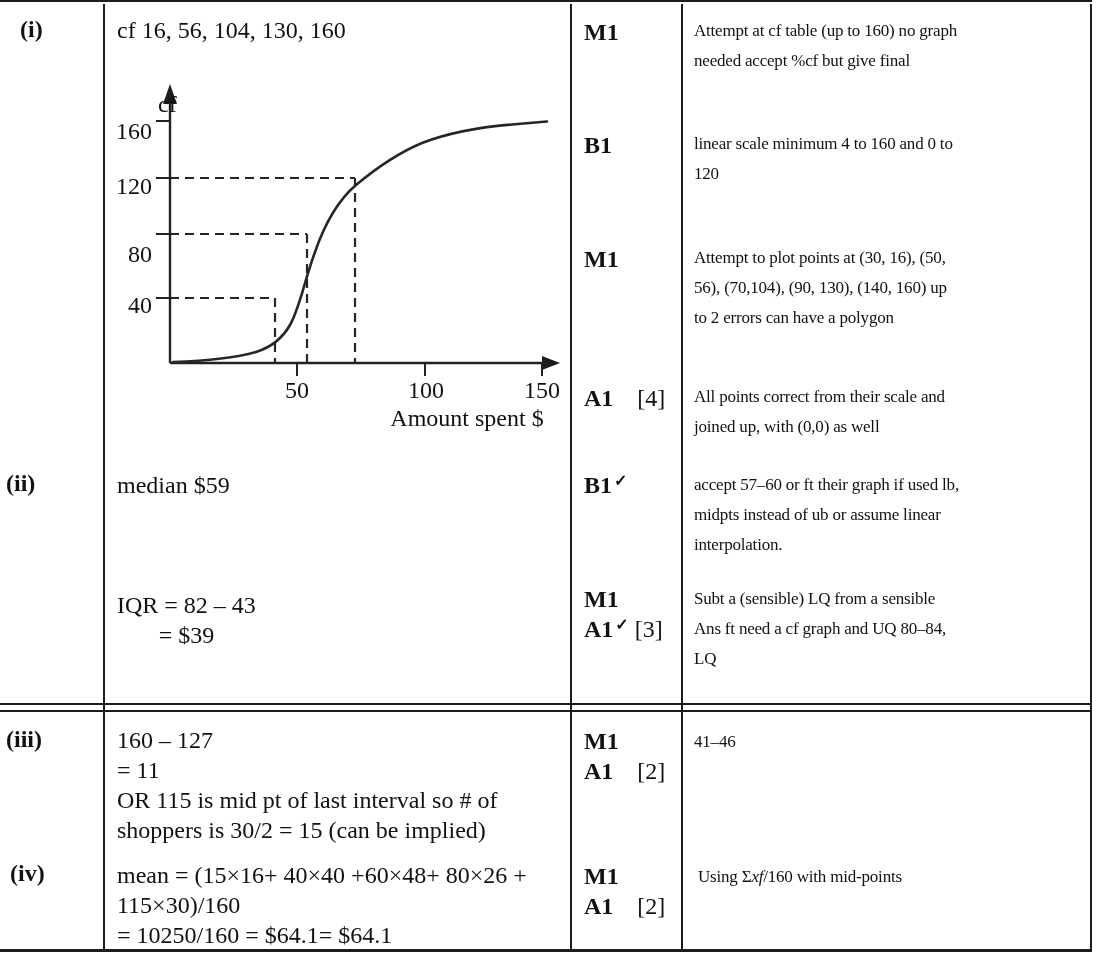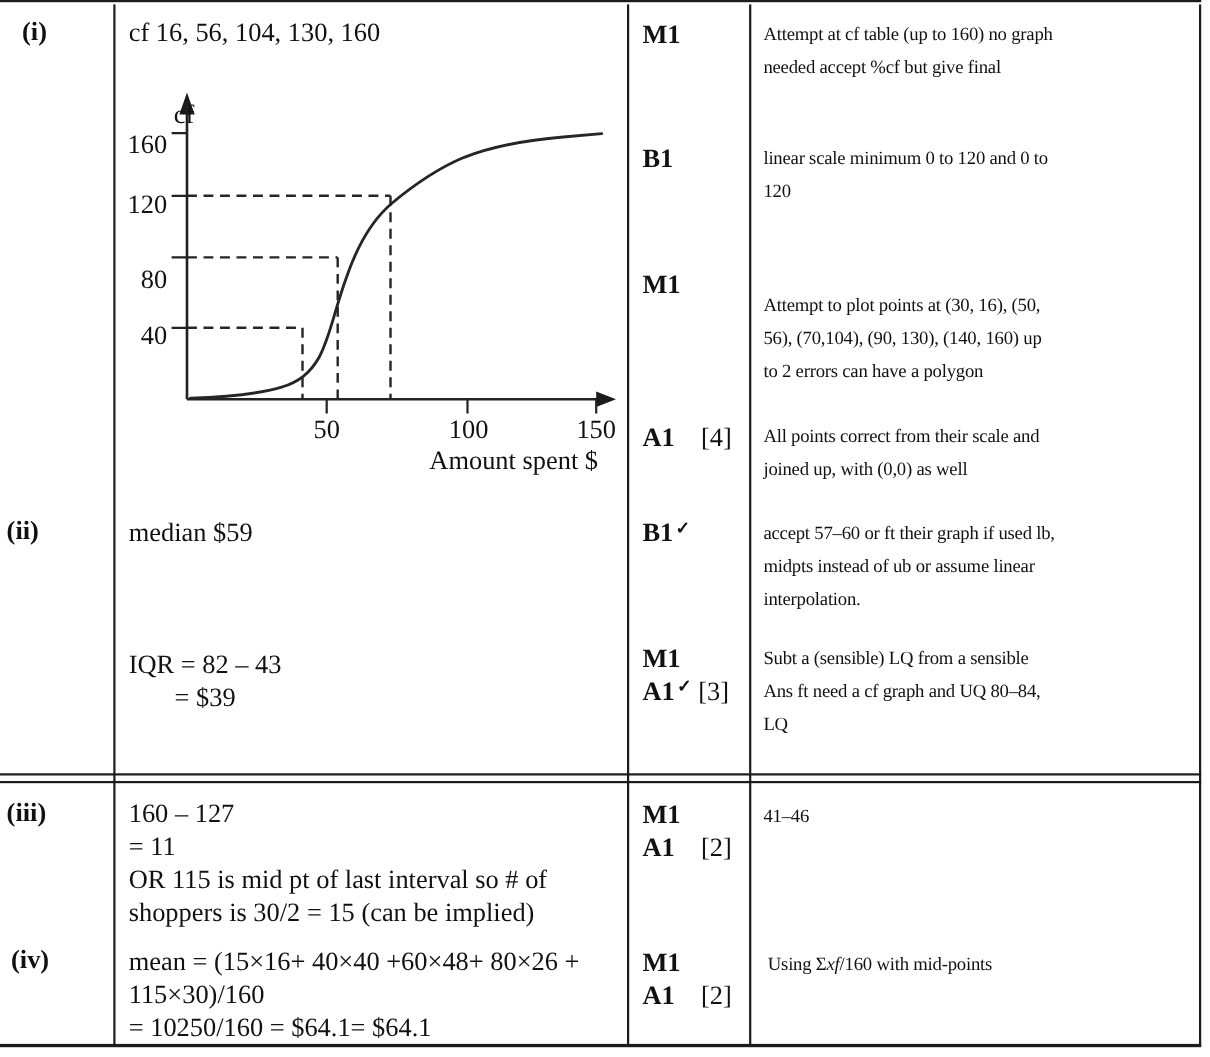--- a/index.html
+++ b/index.html
@@ -48,26 +48,26 @@
   <div class="txt" style="left:117px; top:15px;">cf 16, 56, 104, 130, 160</div>
 
   <div class="txt bold" style="left:584px; top:17px;">M1</div>
   <div class="txt guid" style="left:694px; top:16px;">
       <div>Attempt at cf table (up to 160) no graph</div>
       <div>needed accept %cf but give final</div>
     </div>
 
   <div class="txt bold" style="left:584px; top:130px;">B1</div>
   <div class="txt guid" style="left:694px; top:129px;">
-      <div>linear scale minimum 0 to 120 and 0 to</div>
+      <div>linear scale minimum 4 to 160 and 0 to</div>
       <div>120</div>
     </div>
 
   <div class="txt bold" style="left:584px; top:244px;">M1</div>
-  <div class="txt guid" style="left:694px; top:243px;margin-top:20px;">
+  <div class="txt guid" style="left:694px; top:243px;">
       <div>Attempt to plot points at (30, 16), (50,</div>
       <div>56), (70,104), (90, 130), (140, 160) up</div>
       <div>to 2 errors can have a polygon</div>
     </div>
 
   <div class="txt" style="left:584px; top:383px;">
     <span class="bold">A1</span><span class="bracket gap">[4]</span>
   </div>
   <div class="txt guid" style="left:694px; top:382px;">
       <div>All points correct from their scale and</div>

